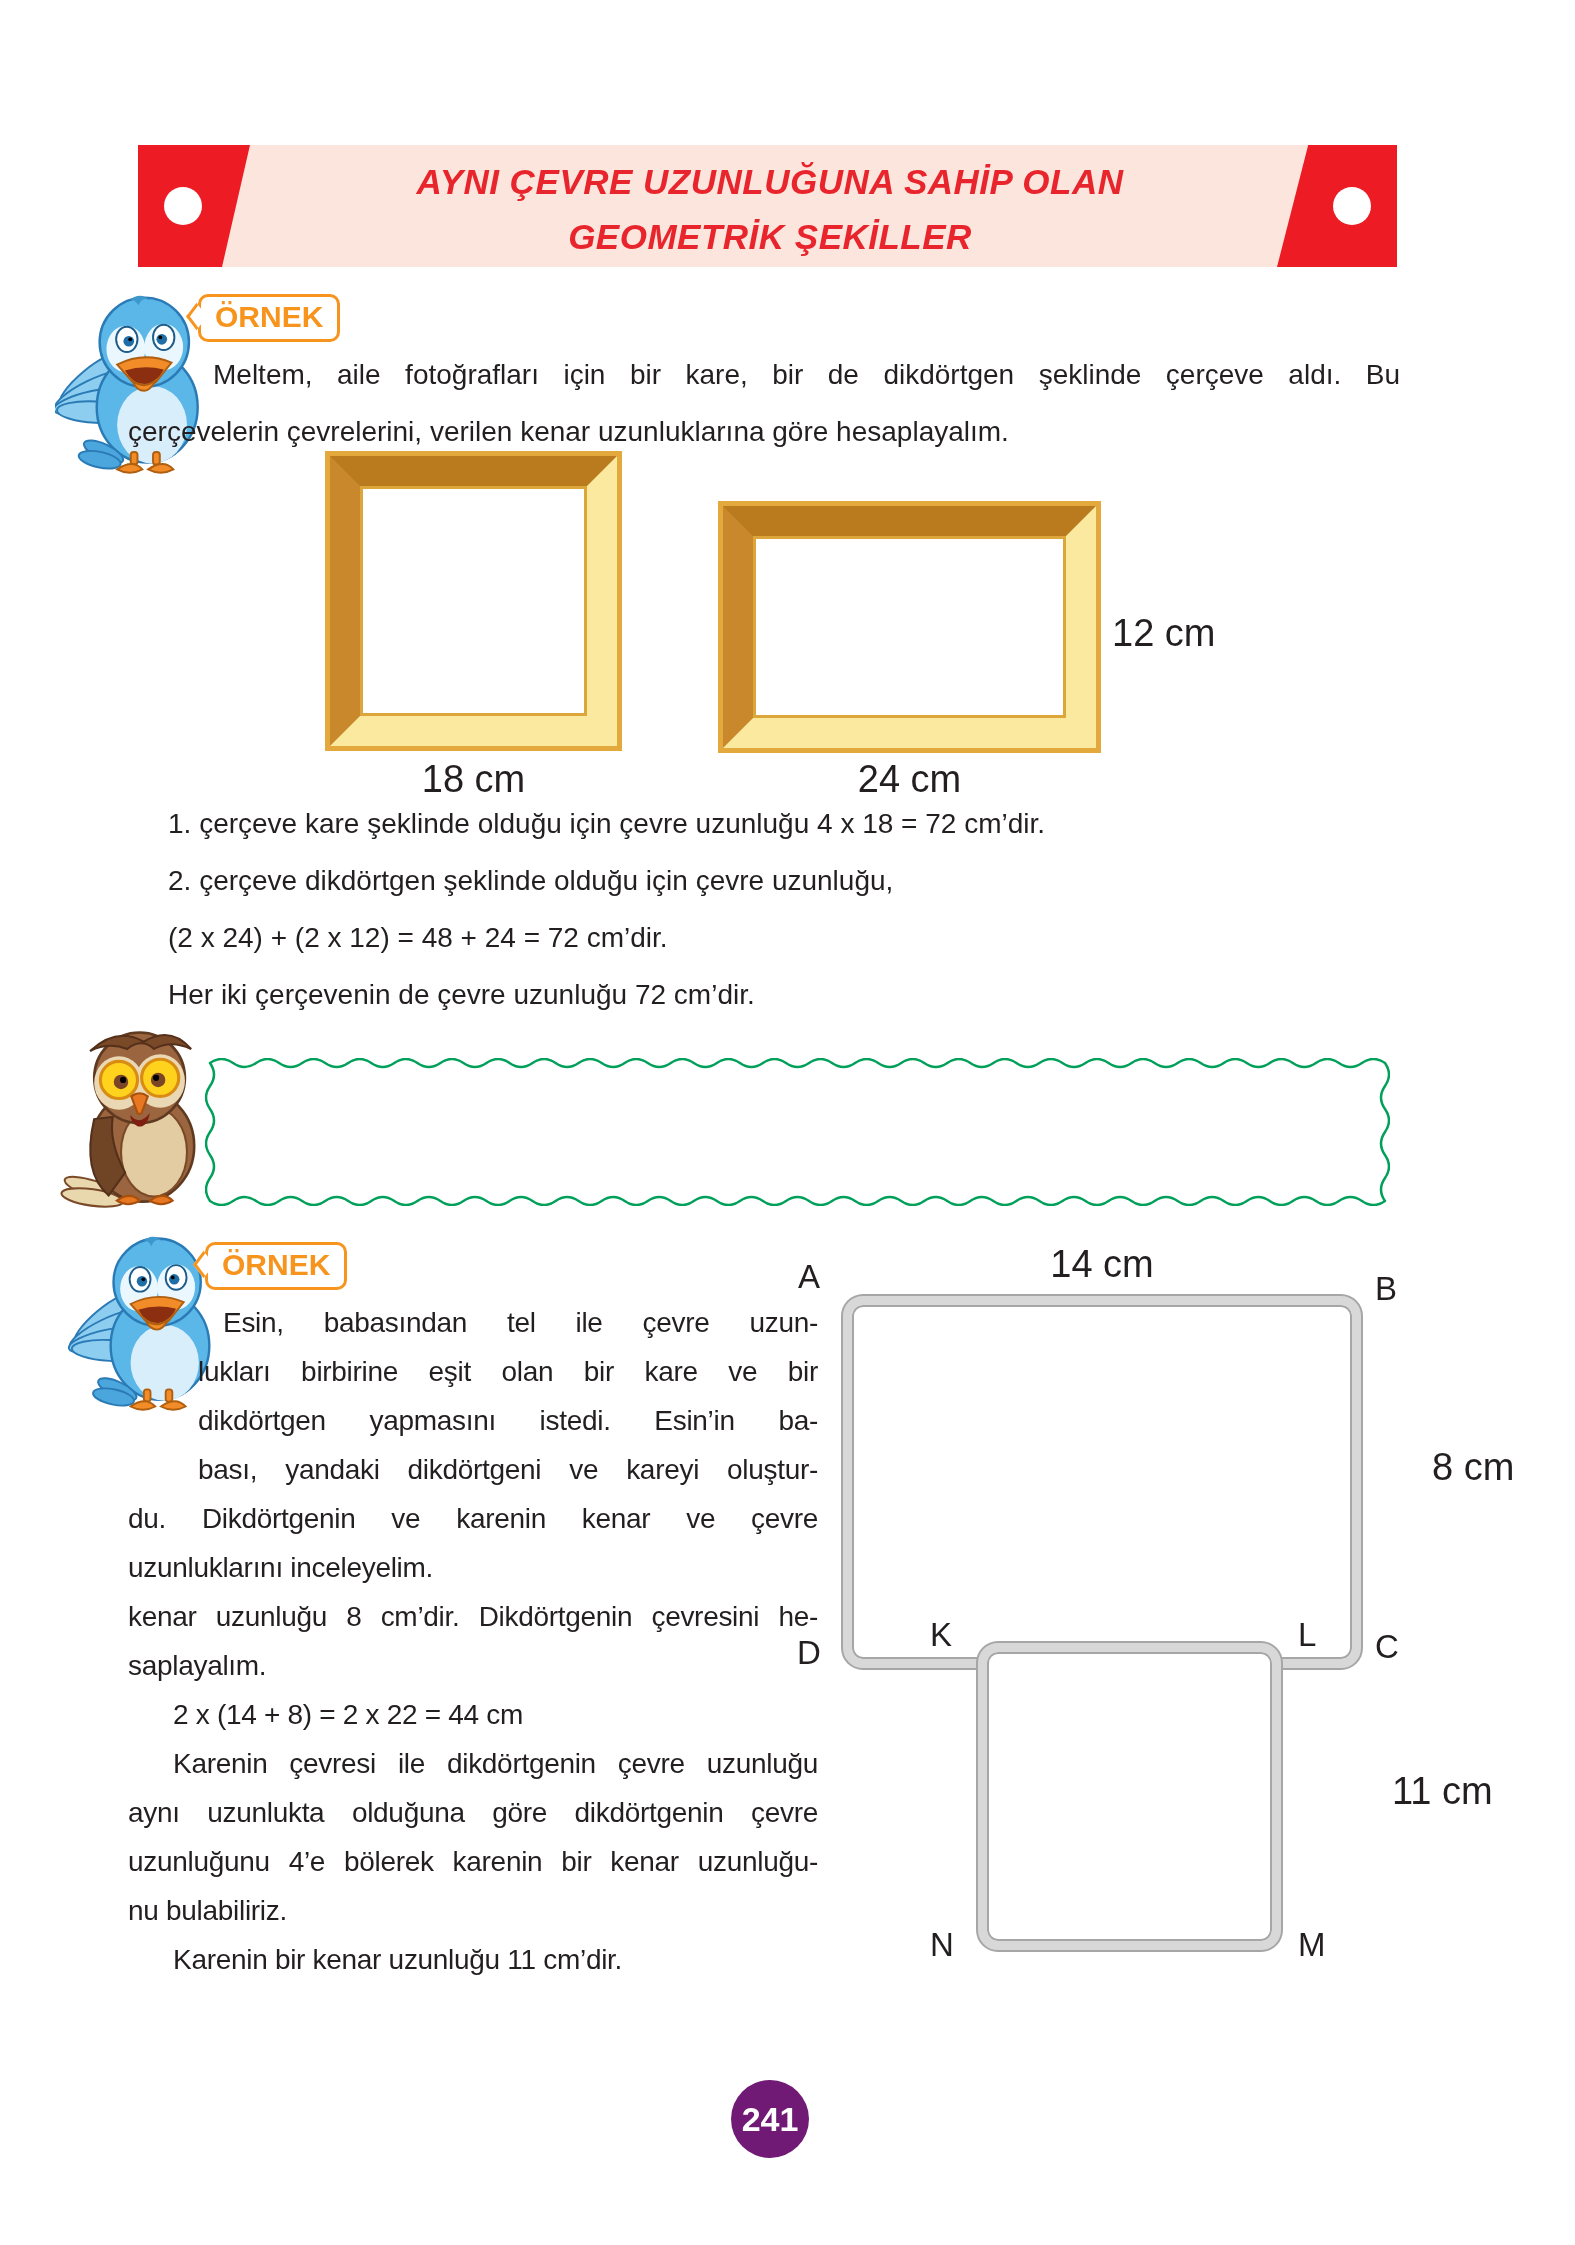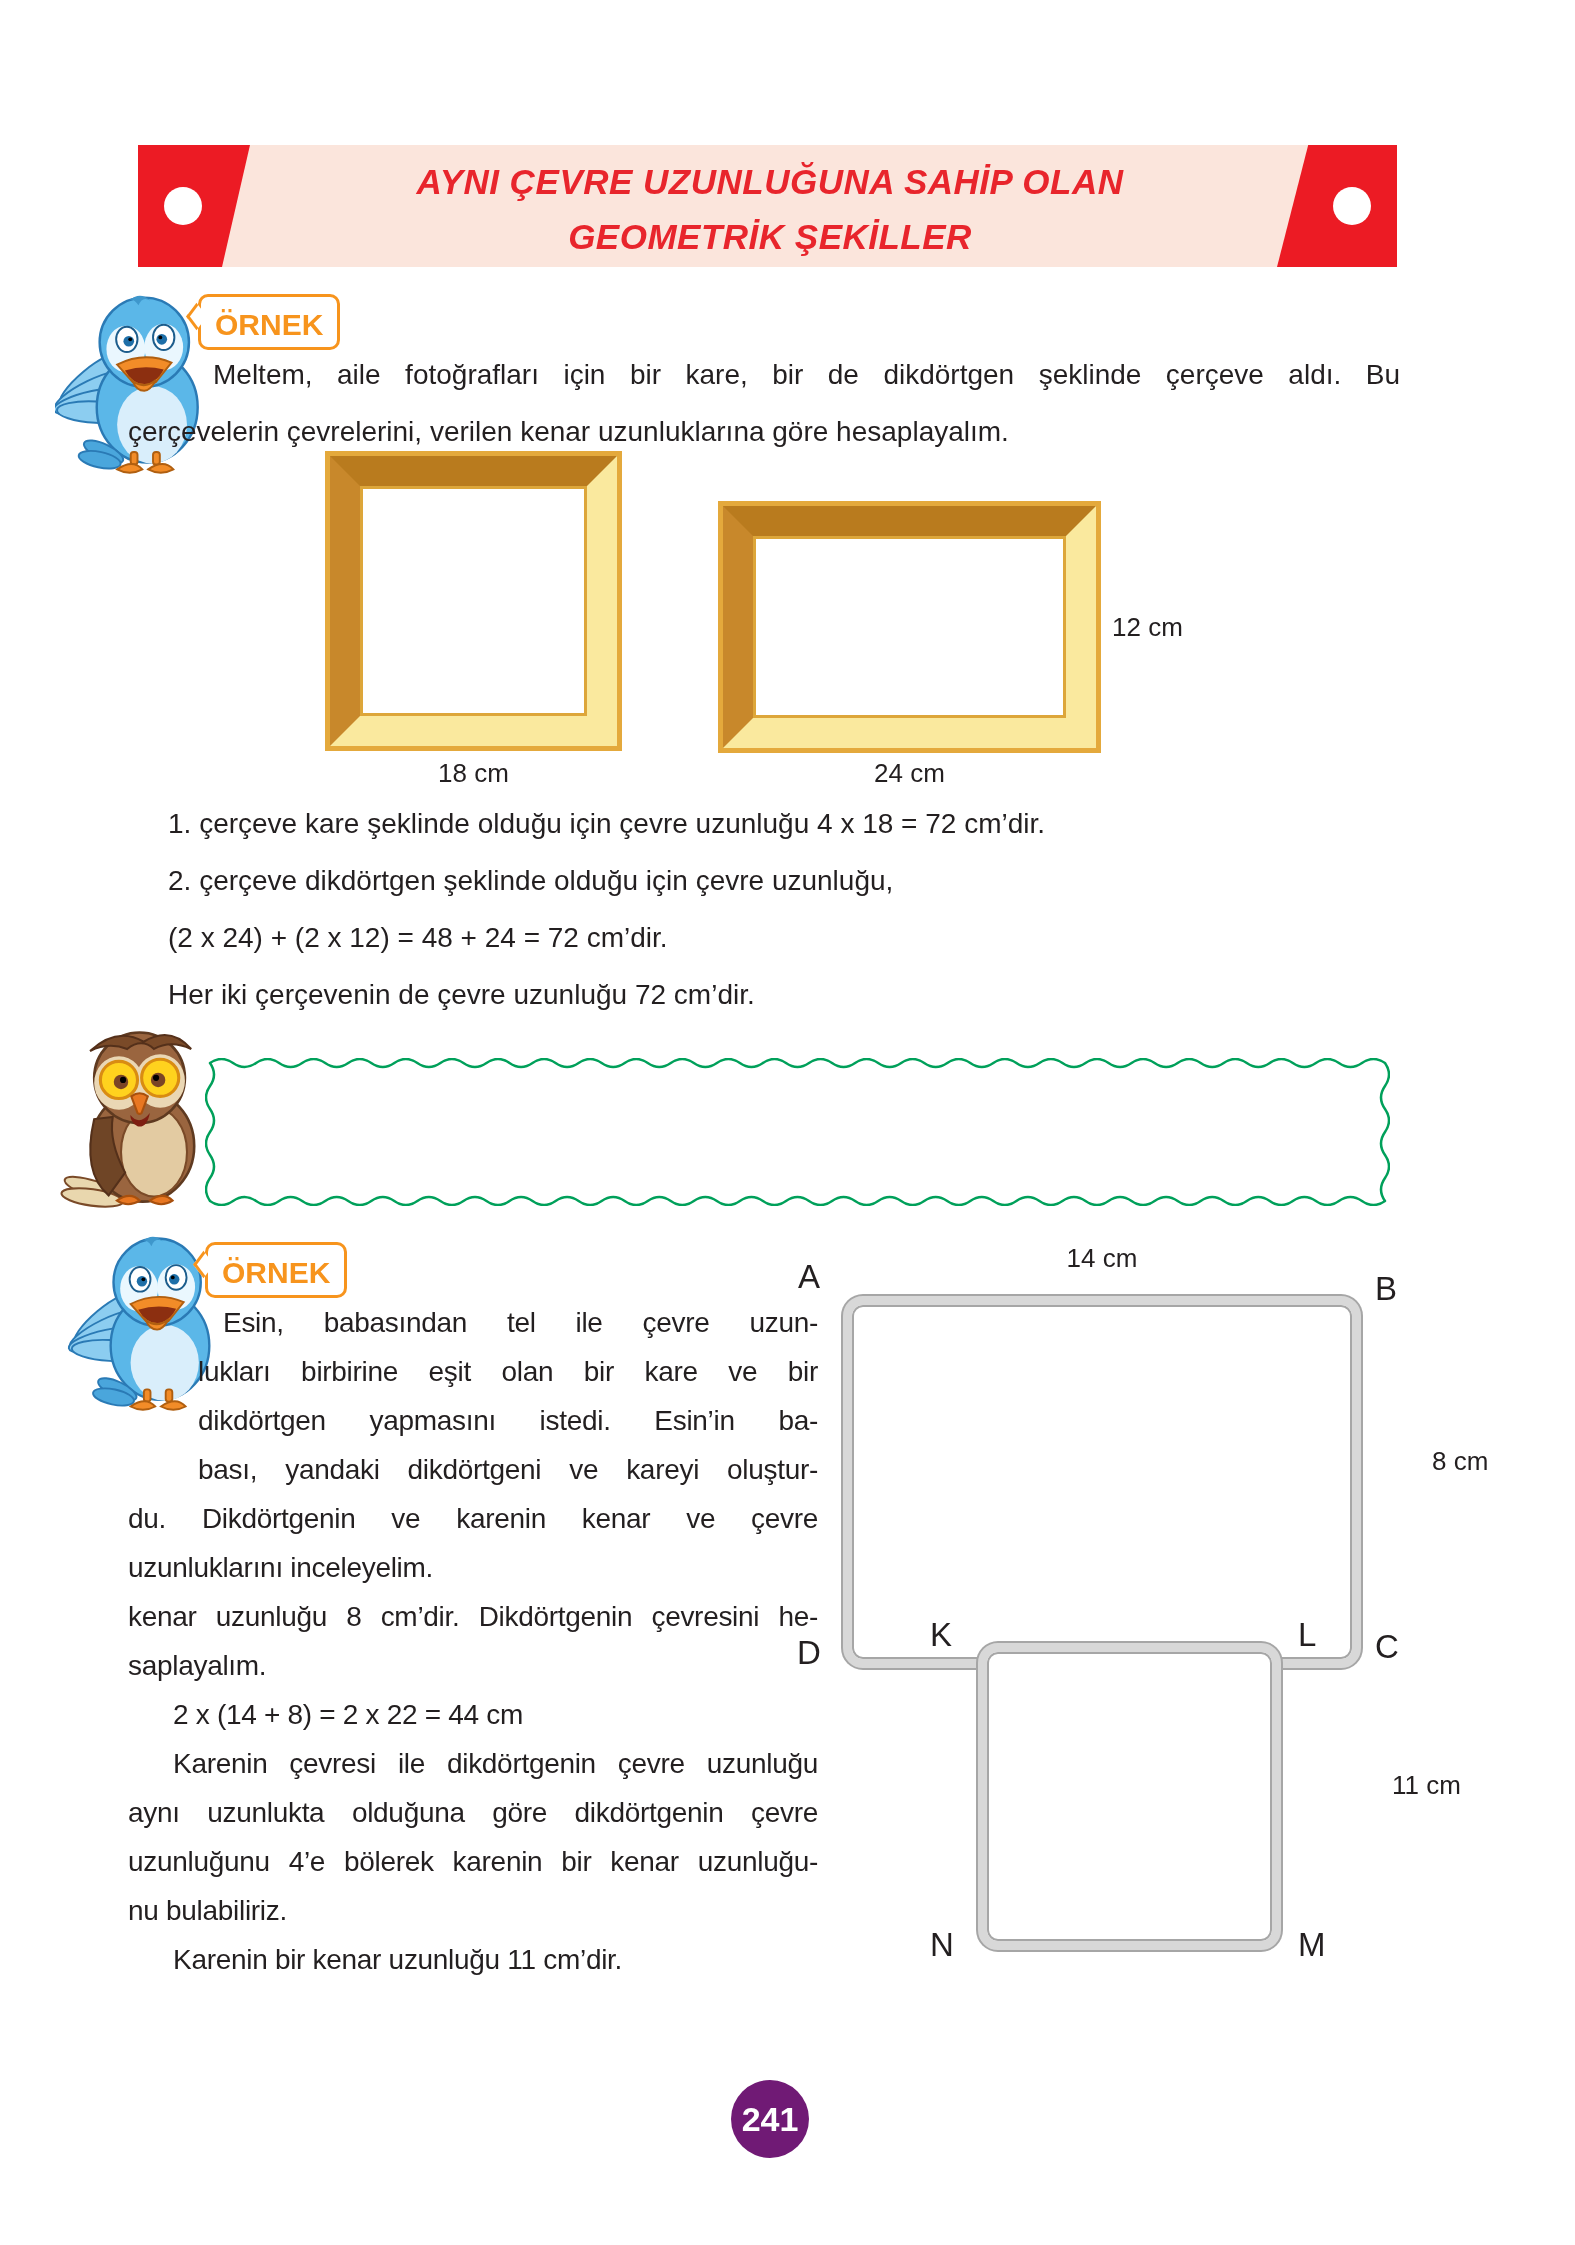--- a/index.html
+++ b/index.html
@@ -10,36 +10,36 @@
   .banner-strip{position:absolute;left:138px;top:145px;width:1259px;height:122px;background:#FBE5DC;}
   .cap{position:absolute;top:145px;height:122px;background:#EC1B24;}
   .cap-left{left:138px;width:112px;clip-path:polygon(0 0,100% 0,75% 100%,0 100%);}
   .cap-right{left:1277px;width:120px;clip-path:polygon(26% 0,100% 0,100% 100%,0 100%);}
   .cap-dot{position:absolute;width:38px;height:38px;border-radius:50%;background:#fff;}
   .banner-title{position:absolute;left:260px;top:154px;width:1020px;text-align:center;
        font-size:35px;font-weight:bold;font-style:italic;color:#E8252C;line-height:55px;letter-spacing:.5px;}
 
   
   .ornek{position:absolute;background:#fff;border:3px solid #F7941D;border-radius:10px;
-         color:#F7941D;font-weight:bold;font-size:30px;padding:11px 14px 5px;z-index:5;}
+         color:#F7941D;font-weight:bold;font-size:30px;padding:3px 14px 5px;z-index:5;}
   .ornek::before{content:"";position:absolute;left:-13px;top:11px;width:14px;height:14px;background:#fff;
          border-left:3px solid #F7941D;border-bottom:3px solid #F7941D;transform:rotate(45deg) skew(8deg,8deg);}
 
   
   .textblock{position:absolute;font-size:28px;line-height:57px;}
   .coltext{position:absolute;font-size:28px;line-height:49px;letter-spacing:-0.3px;}
   .line{text-align:left;}
   .line.just{text-align:justify;text-align-last:justify;}
   .bird-spacer{float:left;width:70px;height:150px;}
 
   
   .gframe{position:absolute;box-sizing:border-box;background:#fff;border:30px solid;
           border-color:#B97B1E #FAE99E #FAE99E #C8882B;
           box-shadow:0 0 0 5px #E4A93C, inset 0 0 0 3px #DDA63A;}
-  .dim-label{position:absolute;font-size:26px;color:#231F20;}
+  .dim-label{position:absolute;font-size:38px;color:#231F20;}
   .dim-center{text-align:center;}
 
   
   .wire{position:absolute;box-sizing:border-box;background:#fff;border:9px solid #d8d8d8;border-radius:20px;
         box-shadow:0 0 0 2px #a6a6a6, inset 0 0 0 2px #a6a6a6;}
   .corner-label{position:absolute;font-size:33px;color:#231F20;}
 
   
   .notebox{position:absolute;left:205px;top:1058px;width:1185px;height:148px;}
   .notebox svg{position:absolute;left:0;top:0;}

